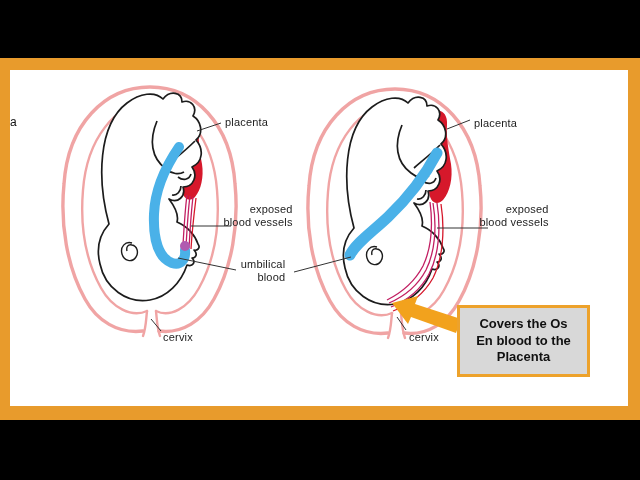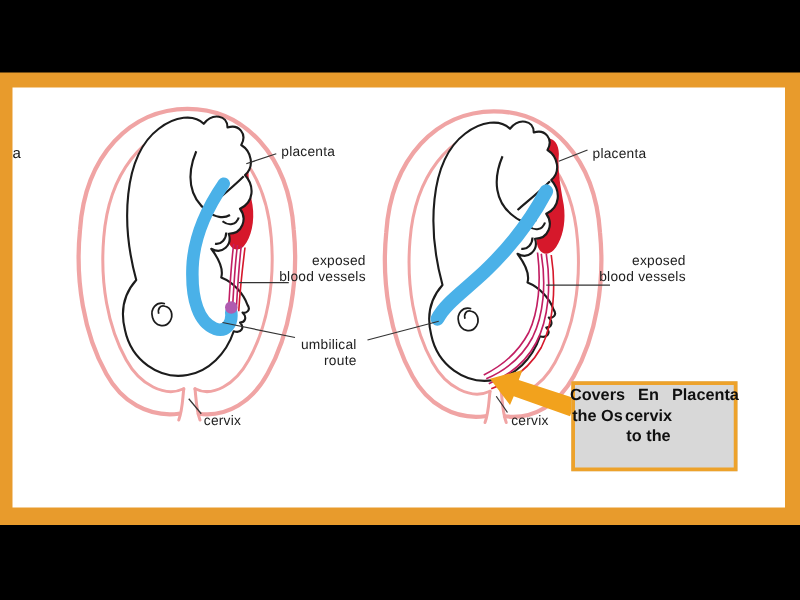--- a/index.html
+++ b/index.html
@@ -13,21 +13,21 @@
 
   .label {
     position:absolute; font-size:11px; color:#1d1d1d; white-space:nowrap; letter-spacing:.2px;
   }
   .label.centered { transform:translateX(-50%); text-align:right; line-height:12.5px; }
   .stray { position:absolute; left:10px; top:115px; font-size:12px; color:#111; }
 
   .callout {
     position:absolute; left:457px; top:305px; width:133px; height:72px;
     box-sizing:border-box; border:3px solid #EDA22B; background:#D8D8D8;
-    display:flex; flex-direction:row; justify-content:center;
+    display:flex; flex-direction:column; justify-content:center;
     text-align:center; font-weight:bold; font-size:13px; line-height:16.5px; color:#101010;
   }
 </style>
 </head>
 <body>
 
 <div class="stage">
 
   <div class="frame"></div>
   <div class="paper"></div>
@@ -91,32 +91,32 @@
     <polygon points="392,303 408,324 411,317 456,333 461,319 415,304 418,296" fill="#F2A21D"></polygon>
   </svg>
 
   <div class="stray">a</div>
 
   <div class="label" style="left:225px; top:116px">placenta</div>
   <div class="label centered" style="left:258px; top:203px">
     <div>exposed</div>
     <div>blood vessels</div>
   </div>
-  <div class="label centered" style="left:263px; top:270px">
+  <div class="label centered" style="left:263px; top:258px">
     <div>umbilical</div>
-    <div>route</div>
+    <div>blood</div>
   </div>
   <div class="label" style="left:163px; top:331px">cervix</div>
 
   <div class="label" style="left:474px; top:117px">placenta</div>
   <div class="label centered" style="left:514px; top:203px">
     <div>exposed</div>
     <div>blood vessels</div>
   </div>
   <div class="label" style="left:409px; top:331px">cervix</div>
 
   <div class="callout">
     <div>Covers the Os</div>
-    <div>En cervix to the</div>
+    <div>En blood to the</div>
     <div>Placenta</div>
   </div>
 
 </div>
 
 </body></html>

